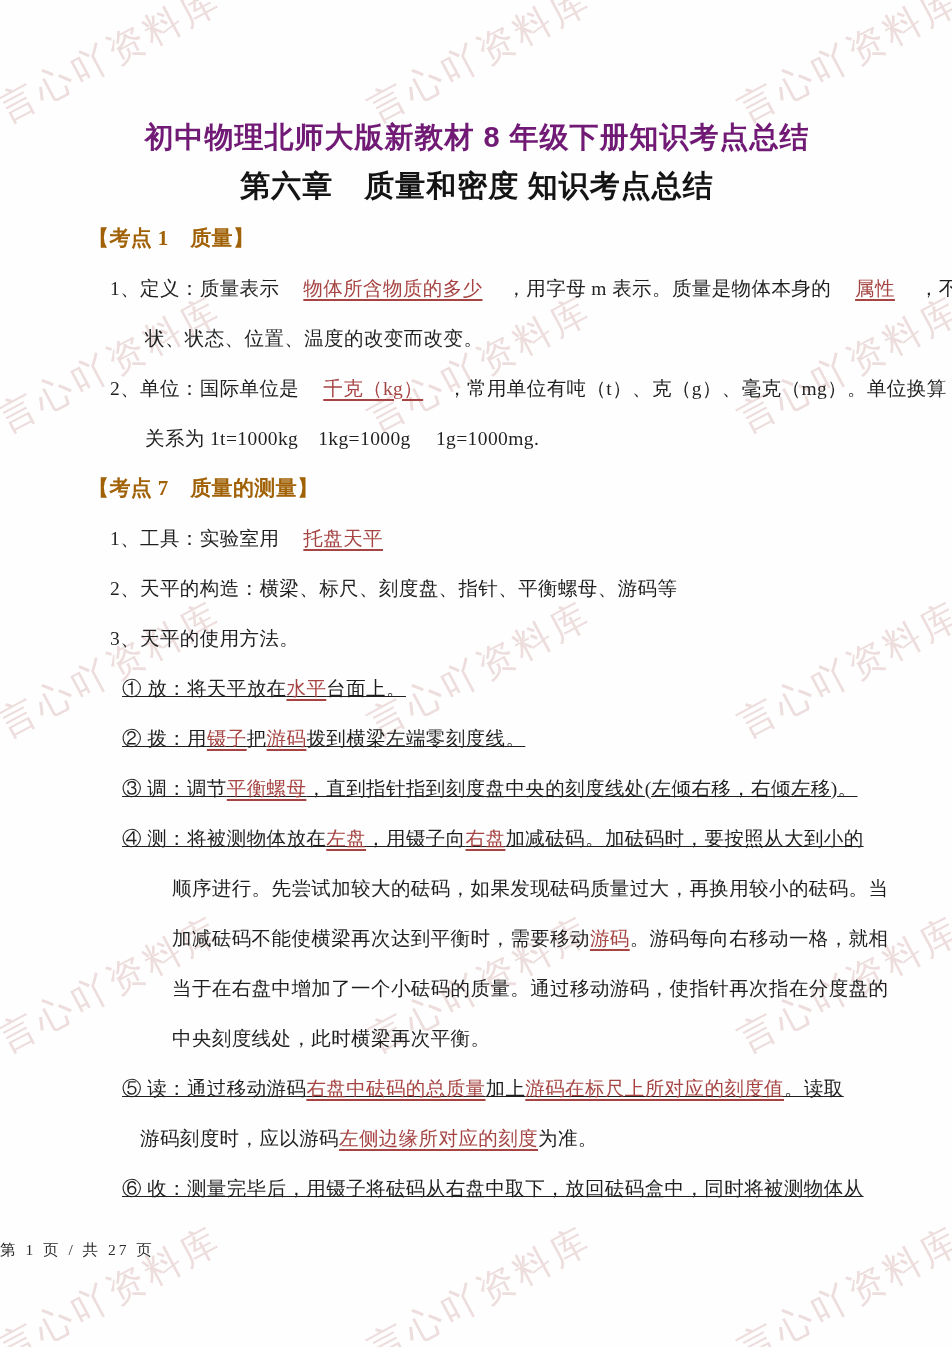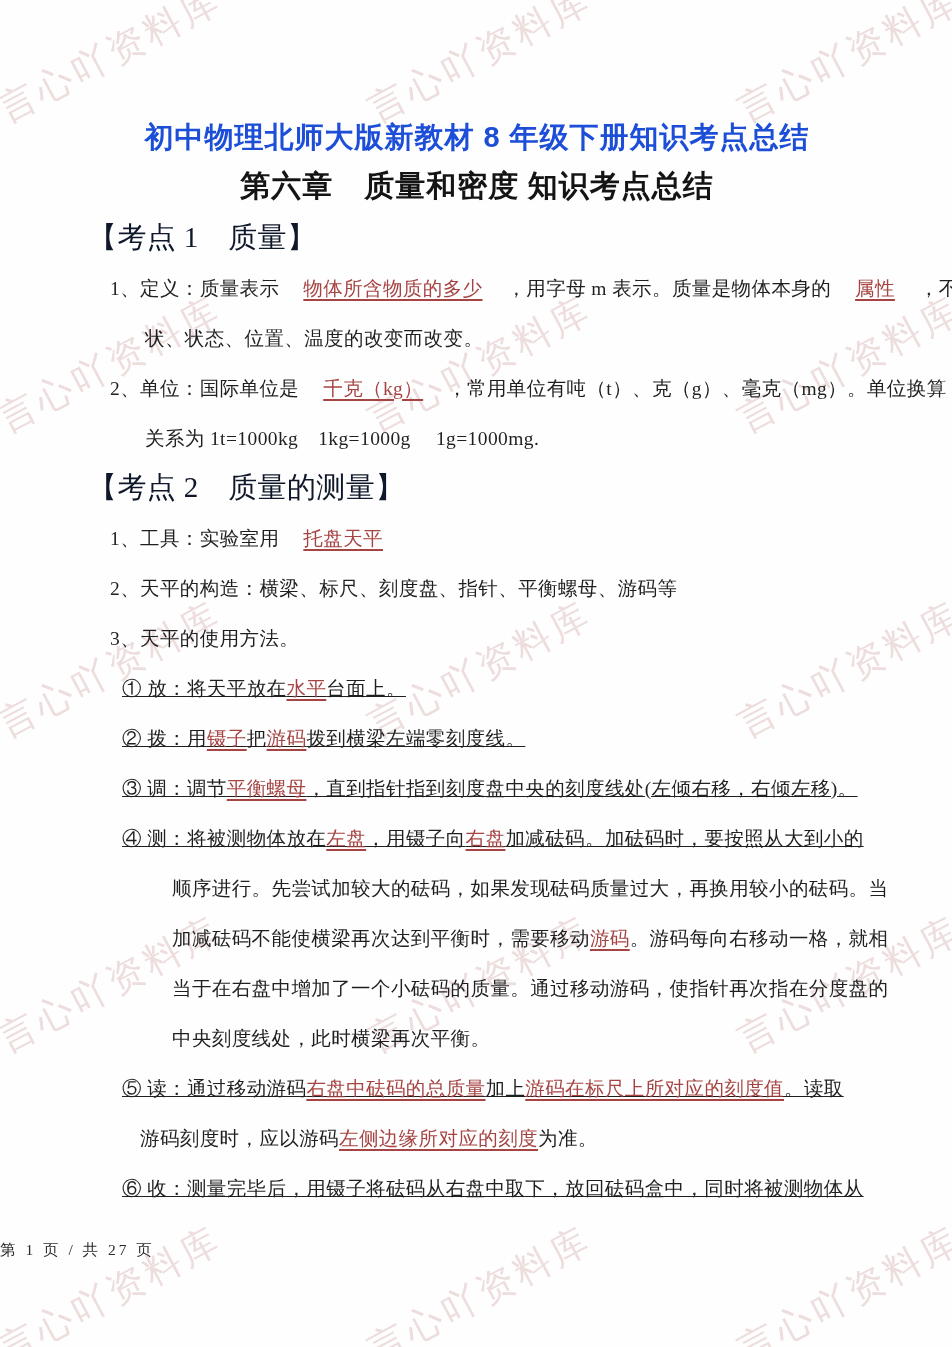--- a/index.html
+++ b/index.html
@@ -40,21 +40,21 @@
     width: 778px;
     z-index: 2;
   }
   .doc-title {
     margin-top: 118px;
     text-align: center;
     font-family: "Liberation Sans", sans-serif;
     font-weight: bold;
     font-size: 29px;
     line-height: 38px;
-    color: #1d4ed8;
+    color: #701a75;
     letter-spacing: 1px;
     white-space: nowrap;
   }
   .doc-subtitle {
     margin-top: 13px;
     text-align: center;
     font-weight: bold;
     font-size: 30px;
     line-height: 34px;
     color: #141414;
@@ -67,23 +67,23 @@
   .line {
     height: 50px;
     display: flex;
     align-items: center;
     font-size: 19.5px;
     color: var(--body-color, #1f1f1f);
     letter-spacing: 0.4px;
     white-space: nowrap;
   }
   .line.heading {
-    font-weight: normal;
-    font-size: 29px;
-    color: #0f172a;
+    font-weight: bold;
+    font-size: 21px;
+    color: #a16207;
     padding-left: 0;
   }
   .line.item      { padding-left: 22px; gap: 24px; }
   .line.item-cont { padding-left: 57px; }
   .line.sub       { padding-left: 34px; text-decoration: underline; }
   .line.sub-cont  { padding-left: 84px; }
   .line.sub-cont2 { padding-left: 52px; align-items: center; }
   .red {
     color: var(--red-color, #a54442);
     text-decoration: underline;
@@ -147,21 +147,21 @@
         </div>
         <div class="line item">
           <span>2、单位：国际单位是</span>
           <span class="red">千克（kg）</span>
           <span>，常用单位有吨（t）、克（g）、毫克（mg）。单位换算</span>
         </div>
         <div class="line item-cont">
           <span>关系为 1t=1000kg　1kg=1000g　 1g=1000mg.</span>
         </div>
         <div class="line heading">
-          <span>【考点 2　质量的测量】</span>
+          <span>【考点 7　质量的测量】</span>
         </div>
         <div class="line item">
           <span>1、工具：实验室用</span>
           <span class="red">托盘天平</span>
         </div>
         <div class="line item">
           <span>2、天平的构造：横梁、标尺、刻度盘、指针、平衡螺母、游码等</span>
         </div>
         <div class="line item">
           <span>3、天平的使用方法。</span>

